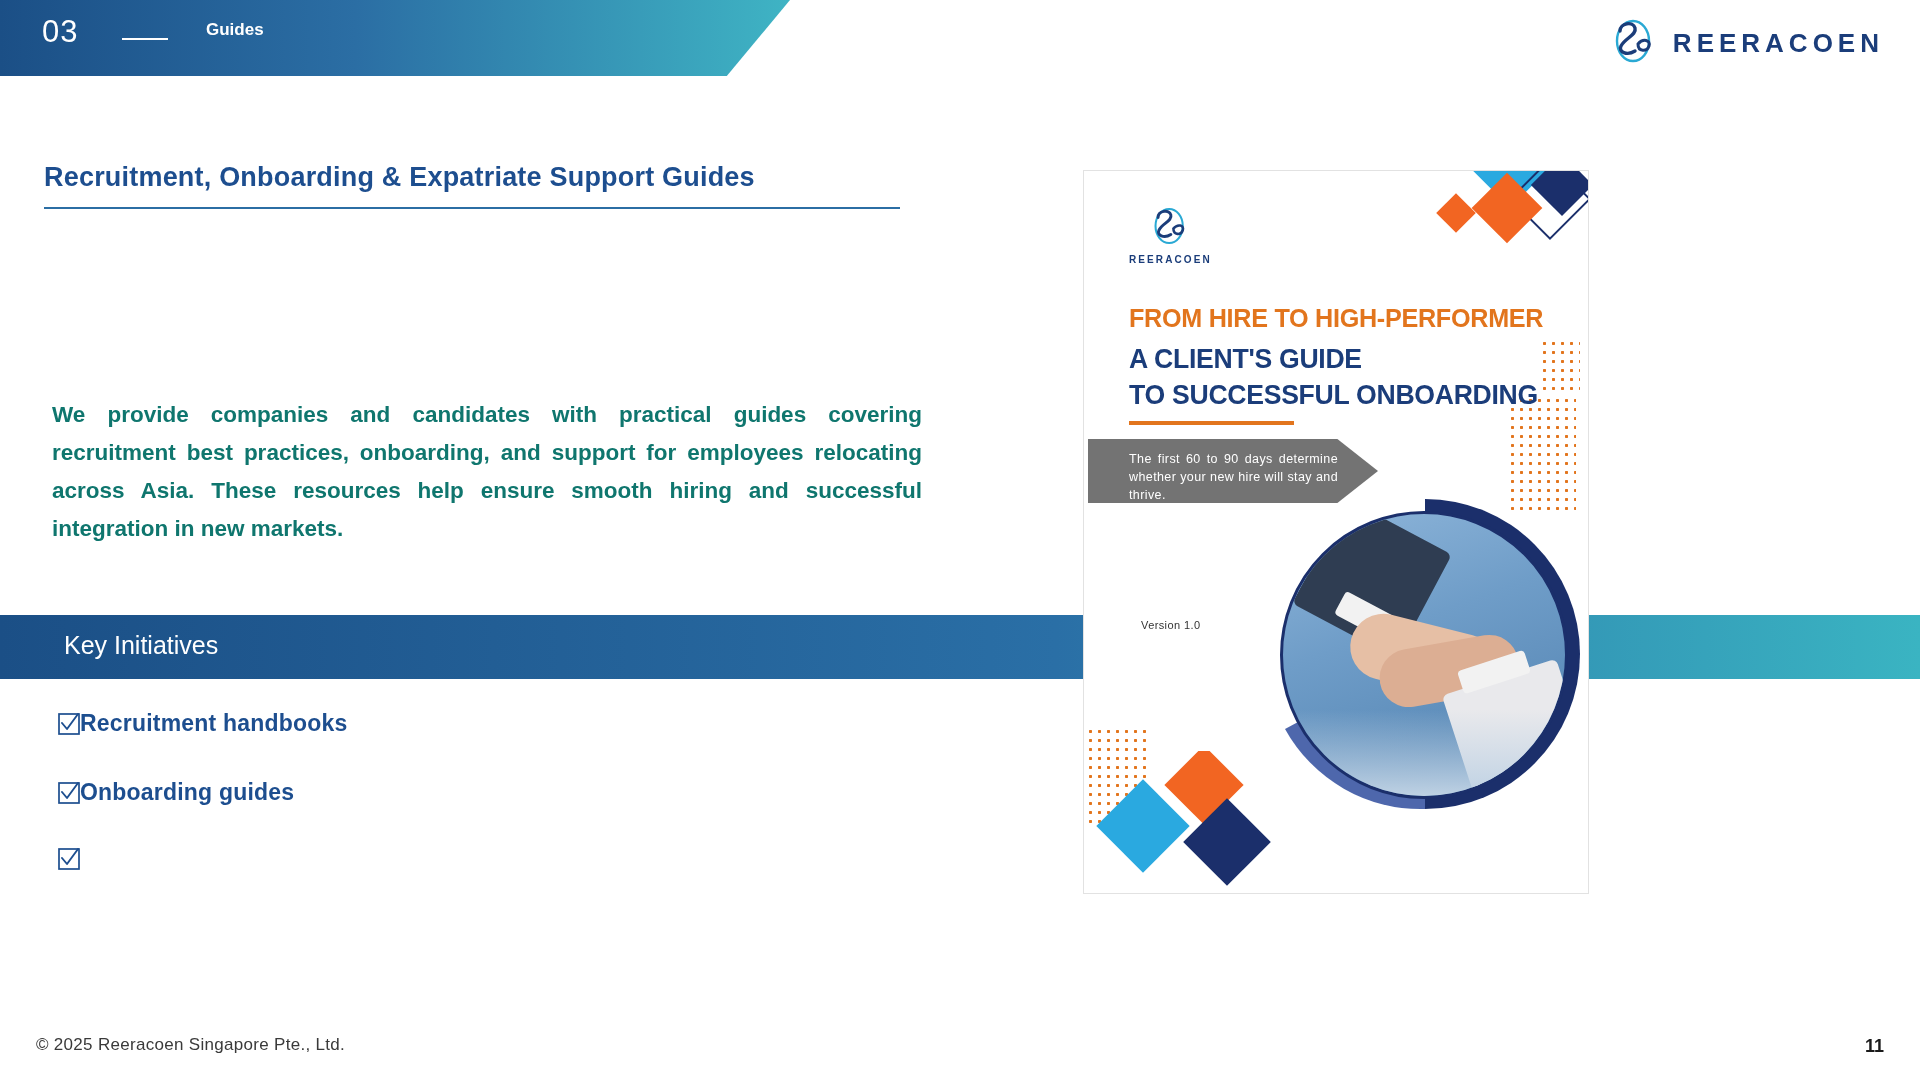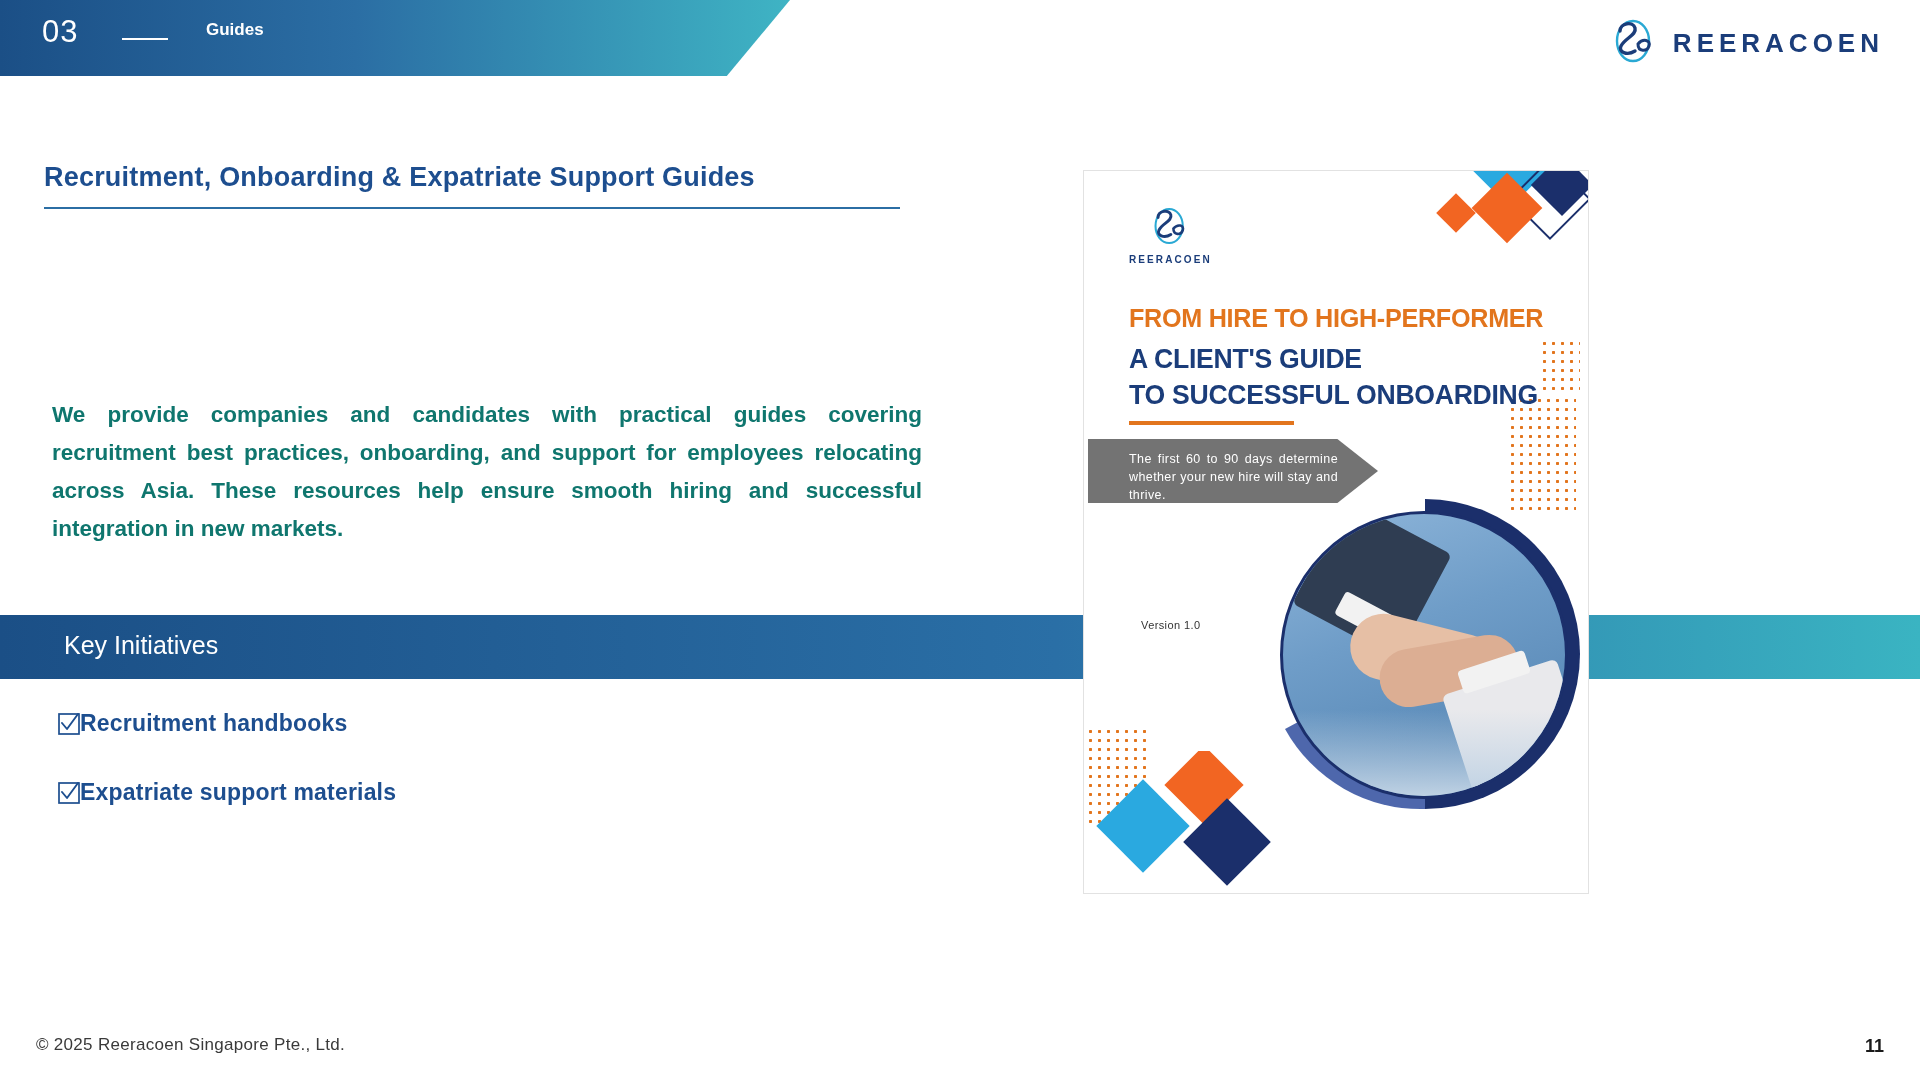--- a/index.html
+++ b/index.html
@@ -319,21 +319,29 @@
     </span>
     <span class="check-label">Recruitment handbooks</span>
   </div>
   <div class="check-item">
     <span class="check-box">
       <svg width="22" height="22" viewBox="0 0 22 22">
         <rect x="1" y="1" width="20" height="20" fill="none" stroke="#1d4e8f" stroke-width="1.7"></rect>
         <path d="M4 10 L9 16 L20 1" fill="none" stroke="#1d4e8f" stroke-width="1.9" stroke-linecap="round" stroke-linejoin="round"></path>
       </svg>
     </span>
-    <span class="check-label">Expatriate support materials</span>
+    <span class="check-label">Onboarding guides</span>
+  </div>
+  <div class="check-item">
+    <span class="check-box">
+      <svg width="22" height="22" viewBox="0 0 22 22">
+        <rect x="1" y="1" width="20" height="20" fill="none" stroke="#1d4e8f" stroke-width="1.7"></rect>
+        <path d="M4 10 L9 16 L20 1" fill="none" stroke="#1d4e8f" stroke-width="1.9" stroke-linecap="round" stroke-linejoin="round"></path>
+      </svg>
+    </span>
   </div>
 </div>
 
 <div class="brochure">
 
   <svg class="sq" style="top:-6px; left:350px;" width="160" height="130">
     <rect x="50" y="-20" width="52" height="52" fill="#2aa9e0" transform="rotate(45 76 6)"></rect>
     <rect x="88" y="6" width="56" height="56" fill="none" stroke="#1b2f6b" stroke-width="2" transform="rotate(45 116 34)"></rect>
     <rect x="106" y="-2" width="44" height="44" fill="#1b2f6b" transform="rotate(45 128 20)"></rect>
     <rect x="48" y="18" width="50" height="50" fill="#f26522" transform="rotate(45 73 43)"></rect>

